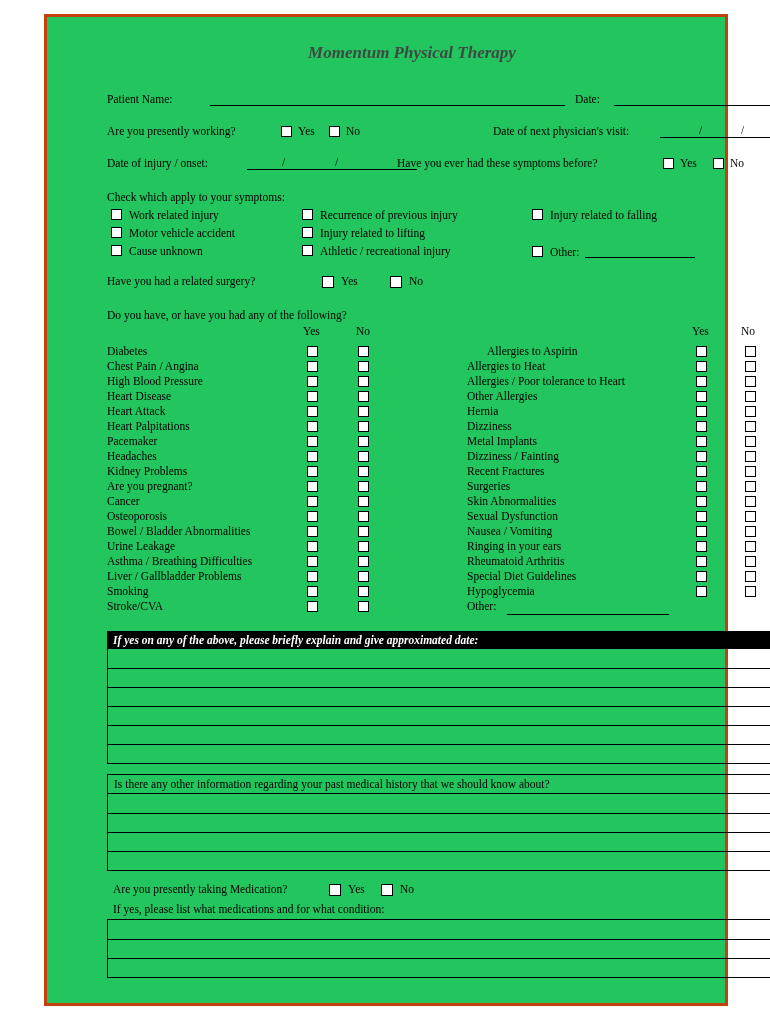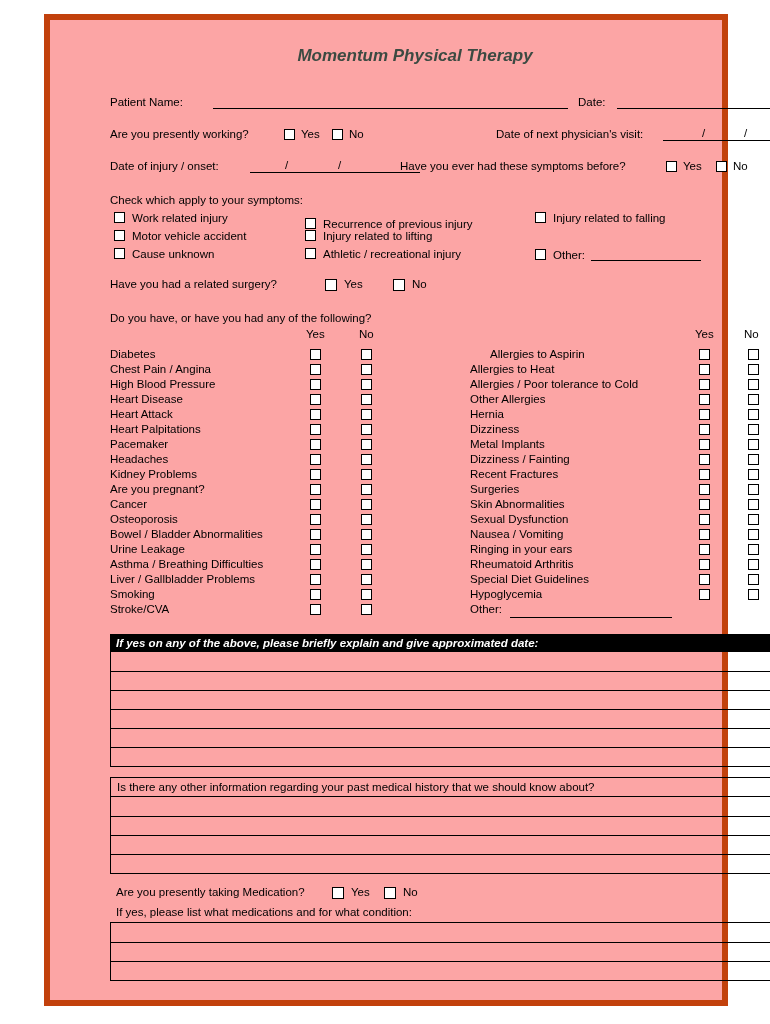--- a/index.html
+++ b/index.html
@@ -20,23 +20,24 @@
     height: 1024px;
     box-sizing: border-box;
     padding: 0;
   }
   .sheet {
     position: absolute;
     left: 44px;
     top: 14px;
     width: 684px;
     height: 992px;
-    border: 6px solid #c2410c;
-    box-sizing: border-box;
-    background: #fca5a5;
+    border: 3px solid #c2410c;
+    box-sizing: border-box;
+    background: #22c55e;
+    font-family: Liberation Serif, serif;
   }
   .inner {
     position: absolute;
     left: 60px;
     top: 26px;
     width: 668px;
   }
 
   .clinic-title {
     text-align: center;
@@ -247,21 +248,21 @@
         <span class="abs" style="left:606px; top:1px;"><span class="cbx"></span></span>
         <span class="abs lbl" style="left:623px; top:0;">No</span>
       </div>
 
       <div class="section-label">Check which apply to your symptoms:</div>
       <div class="symptoms">
         <span class="sym" style="left:4px; top:0;"><span class="cbx"></span><span>Work related injury</span></span>
         <span class="sym" style="left:4px; top:18px;"><span class="cbx"></span><span>Motor vehicle accident</span></span>
         <span class="sym" style="left:4px; top:36px;"><span class="cbx"></span><span>Cause unknown</span></span>
 
-        <span class="sym" style="left:195px; top:6px;"><span class="cbx"></span><span>Recurrence of previous injury</span></span>
+        <span class="sym" style="left:195px; top:0;"><span class="cbx"></span><span>Recurrence of previous injury</span></span>
         <span class="sym" style="left:195px; top:18px;"><span class="cbx"></span><span>Injury related to lifting</span></span>
         <span class="sym" style="left:195px; top:36px;"><span class="cbx"></span><span>Athletic / recreational injury</span></span>
 
         <span class="sym" style="left:425px; top:0;"><span class="cbx"></span><span>Injury related to falling</span></span>
         <span class="sym" style="left:425px; top:36px;"><span class="cbx"></span><span>Other:</span><span class="ul" style="width:110px; margin-left:6px;"></span></span>
       </div>
 
       <div class="surgery-row">
         <span class="abs lbl" style="left:0; top:0;">Have you had a related surgery?</span>
         <span class="abs" style="left:215px; top:1px;"><span class="cbx-lg"></span></span>
@@ -334,21 +335,21 @@
         <span class="cond-box" style="left:251px; top:166px;"></span>
         <span class="cond-box" style="left:251px; top:181px;"></span>
         <span class="cond-box" style="left:251px; top:196px;"></span>
         <span class="cond-box" style="left:251px; top:211px;"></span>
         <span class="cond-box" style="left:251px; top:226px;"></span>
         <span class="cond-box" style="left:251px; top:241px;"></span>
         <span class="cond-box" style="left:251px; top:256px;"></span>
 
         <span class="cond-item" style="left:360px; top:0;margin-left:20px;">Allergies to Aspirin</span>
         <span class="cond-item" style="left:360px; top:15px;">Allergies to Heat</span>
-        <span class="cond-item" style="left:360px; top:30px;">Allergies / Poor tolerance to Cold</span>
+        <span class="cond-item" style="left:360px; top:30px;">Allergies / Poor tolerance to Heart</span>
         <span class="cond-item" style="left:360px; top:45px;">Other Allergies</span>
         <span class="cond-item" style="left:360px; top:60px;">Hernia</span>
         <span class="cond-item" style="left:360px; top:75px;">Dizziness</span>
         <span class="cond-item" style="left:360px; top:90px;">Metal Implants</span>
         <span class="cond-item" style="left:360px; top:105px;">Dizziness / Fainting</span>
         <span class="cond-item" style="left:360px; top:120px;">Recent Fractures</span>
         <span class="cond-item" style="left:360px; top:135px;">Surgeries</span>
         <span class="cond-item" style="left:360px; top:150px;">Skin Abnormalities</span>
         <span class="cond-item" style="left:360px; top:165px;">Sexual Dysfunction</span>
         <span class="cond-item" style="left:360px; top:180px;">Nausea / Vomiting</span>

